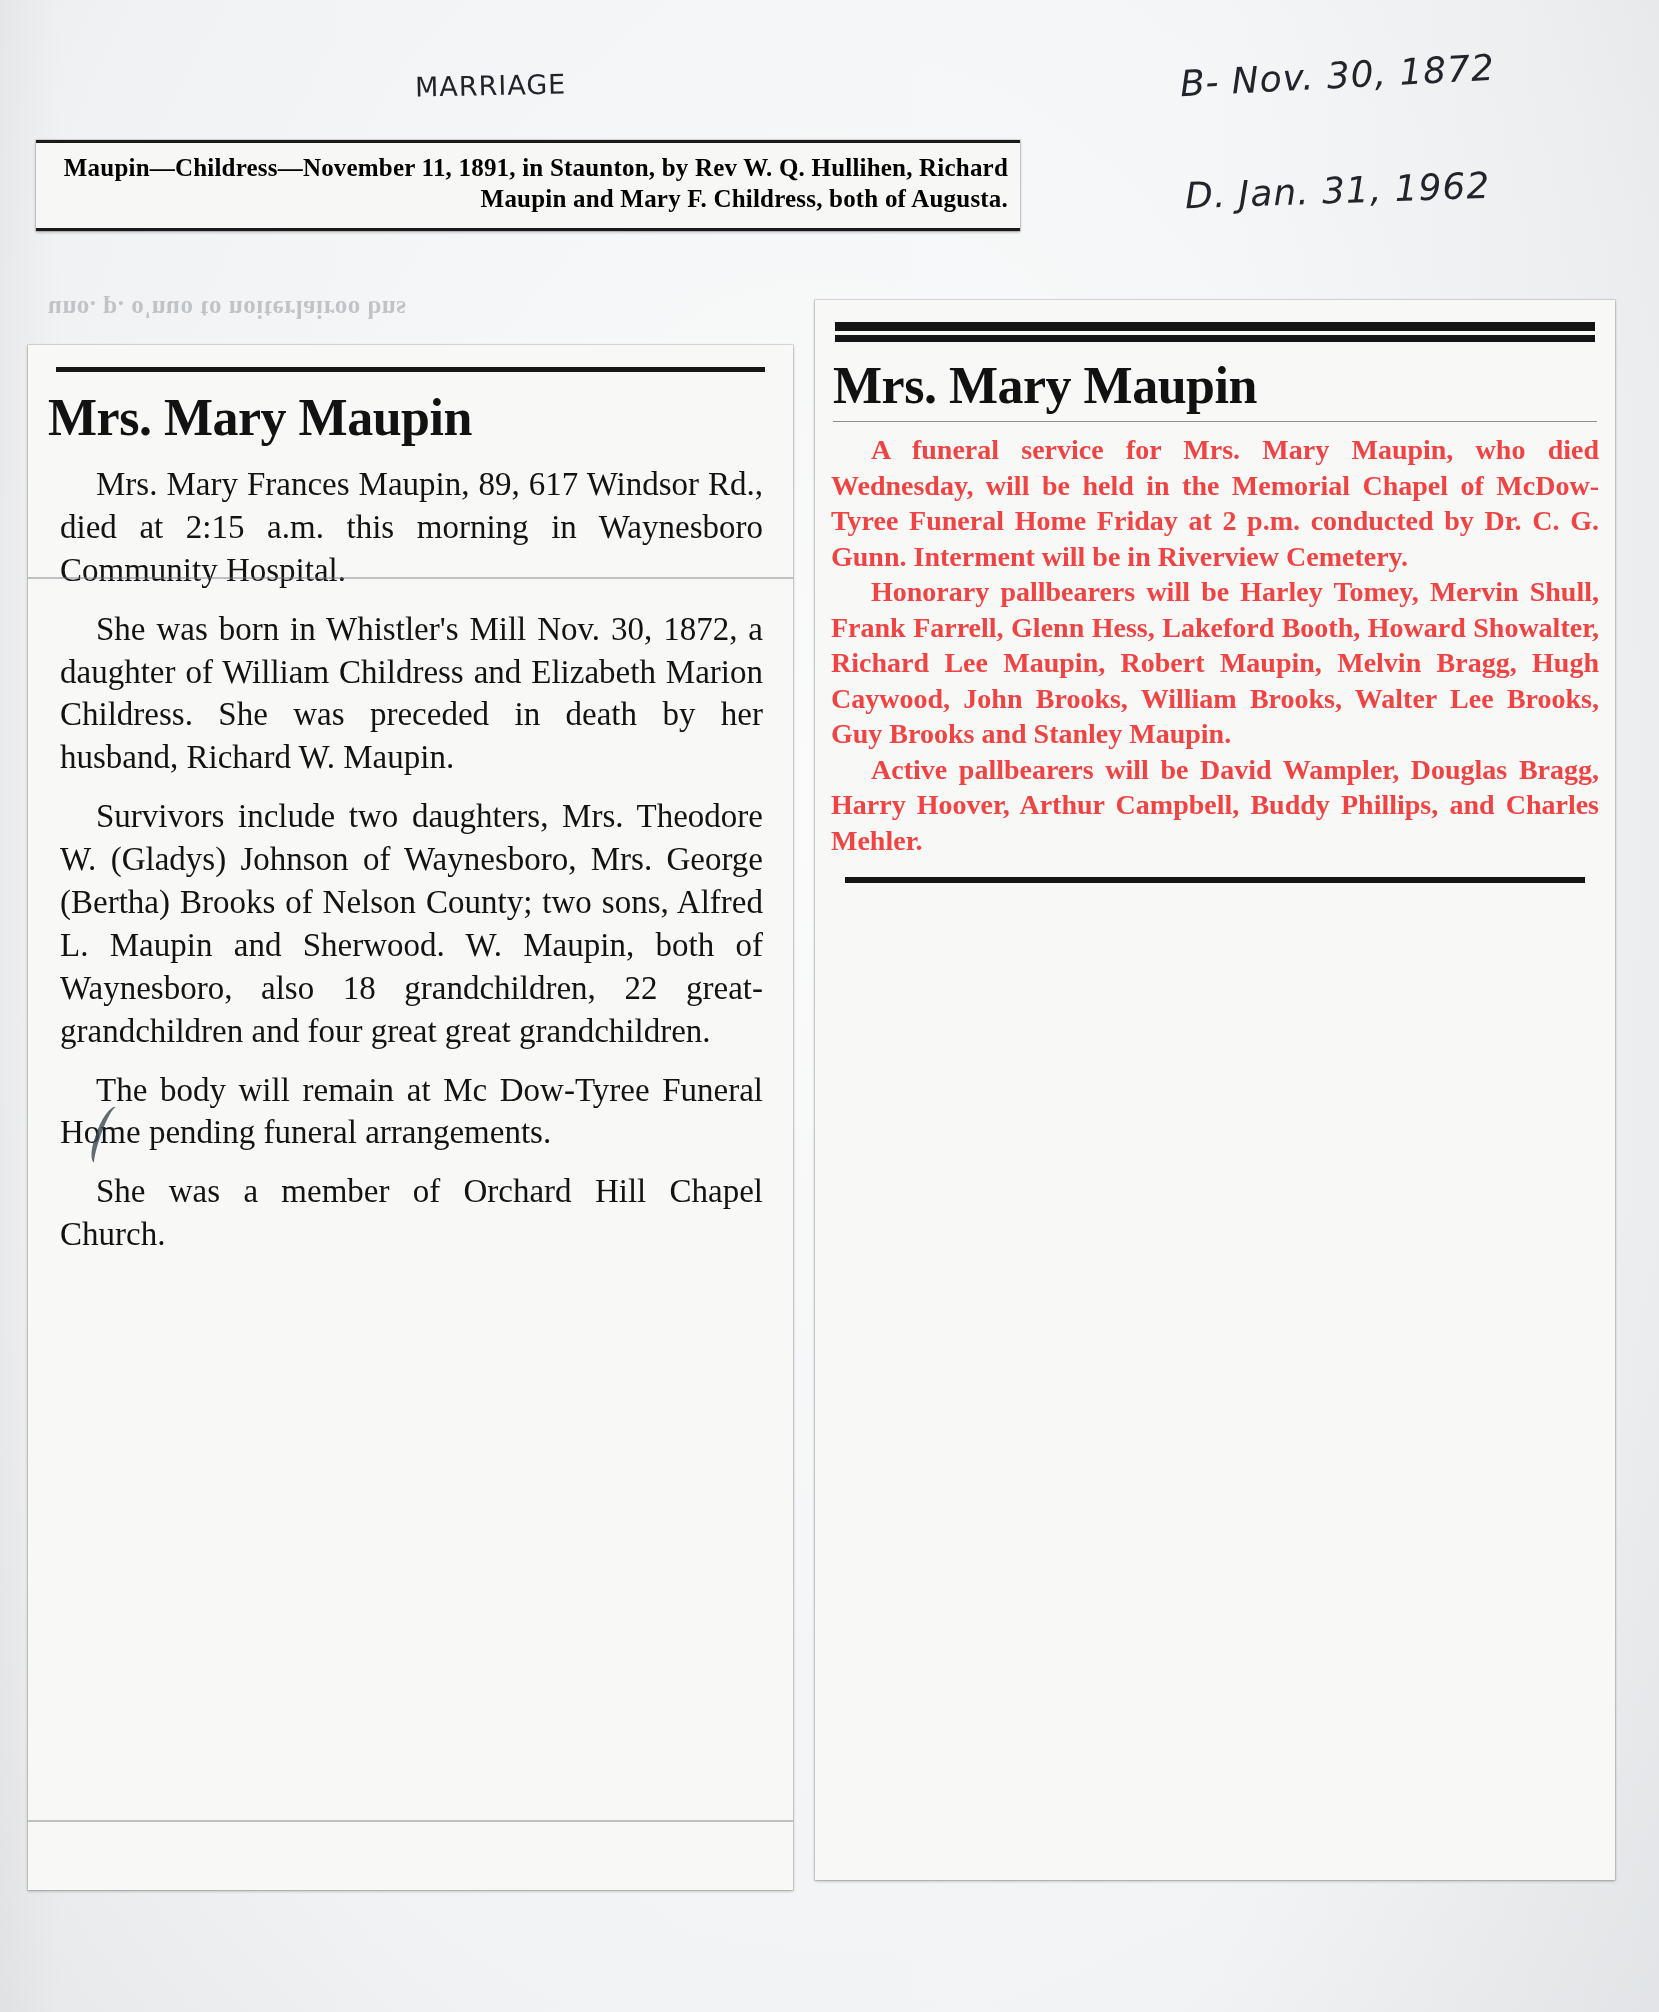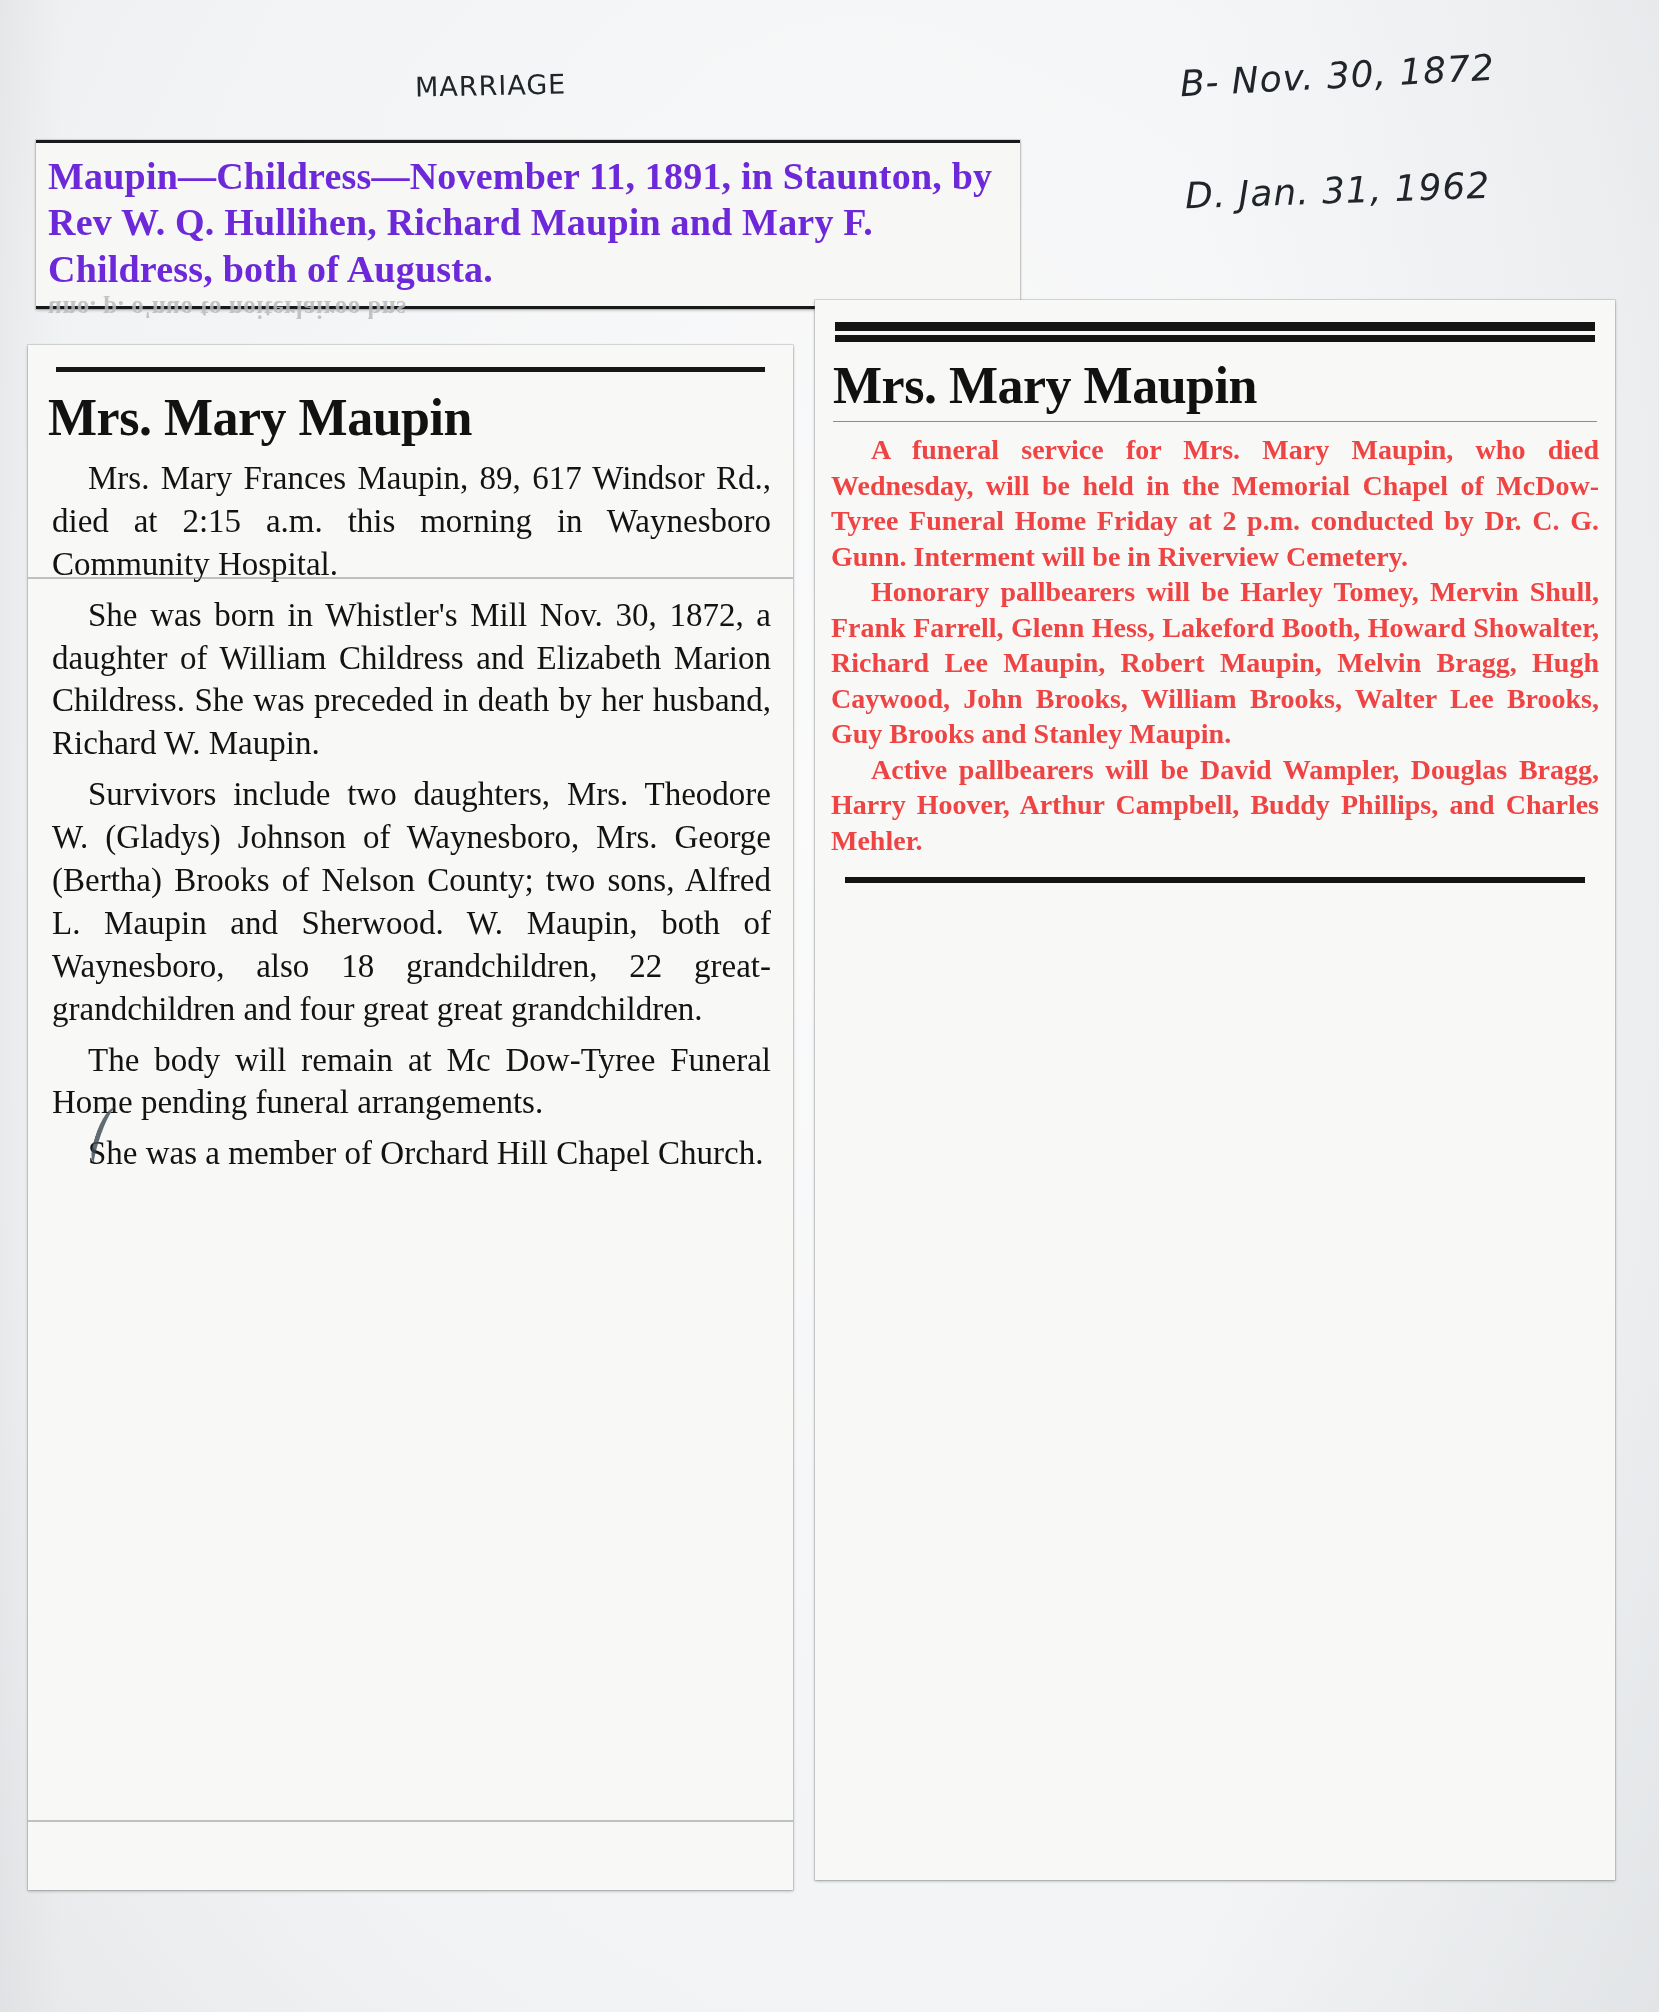--- a/index.html
+++ b/index.html
@@ -73,24 +73,25 @@
     top: 140px;
     width: 960px;
     padding: 10px 12px 14px 12px;
     border-top: 3px solid #1a1a1a;
     border-bottom: 3px solid #1a1a1a;
     background: #f7f7f5;
   }
   .clip-marriage .body {
     font-family: "Liberation Serif", serif;
     font-weight: bold;
-    font-size: 38px;
+    font-size: 25px;
     line-height: 1.22;
     letter-spacing: 0.2px;
-    color: #6d28d9;
+    color: #000000;
+    text-align: right;
   }
 
   
   .ghost {
     position: absolute;
     left: 48px;
     top: 295px;
     width: 700px;
     font-family: "Liberation Serif", serif;
     font-weight: bold;
@@ -117,21 +118,21 @@
   .clip-left h1 {
     margin: 16px 0 10px 0;
     padding: 0 20px;
     font-family: "Liberation Serif", serif;
     font-weight: bold;
     font-size: 52px;
     letter-spacing: -0.5px;
     color: #121212;
   }
   .clip-left .lead, .clip-left p {
-    margin: 8px;
+    margin: 16px;
     padding: 0 14px 0 16px;
     font-family: "Liberation Serif", serif;
     font-size: 33px;
     line-height: 1.30;
     color: #131313;
     text-align: justify;
   }
   .clip-left p {
     text-indent: 36px;
   }

